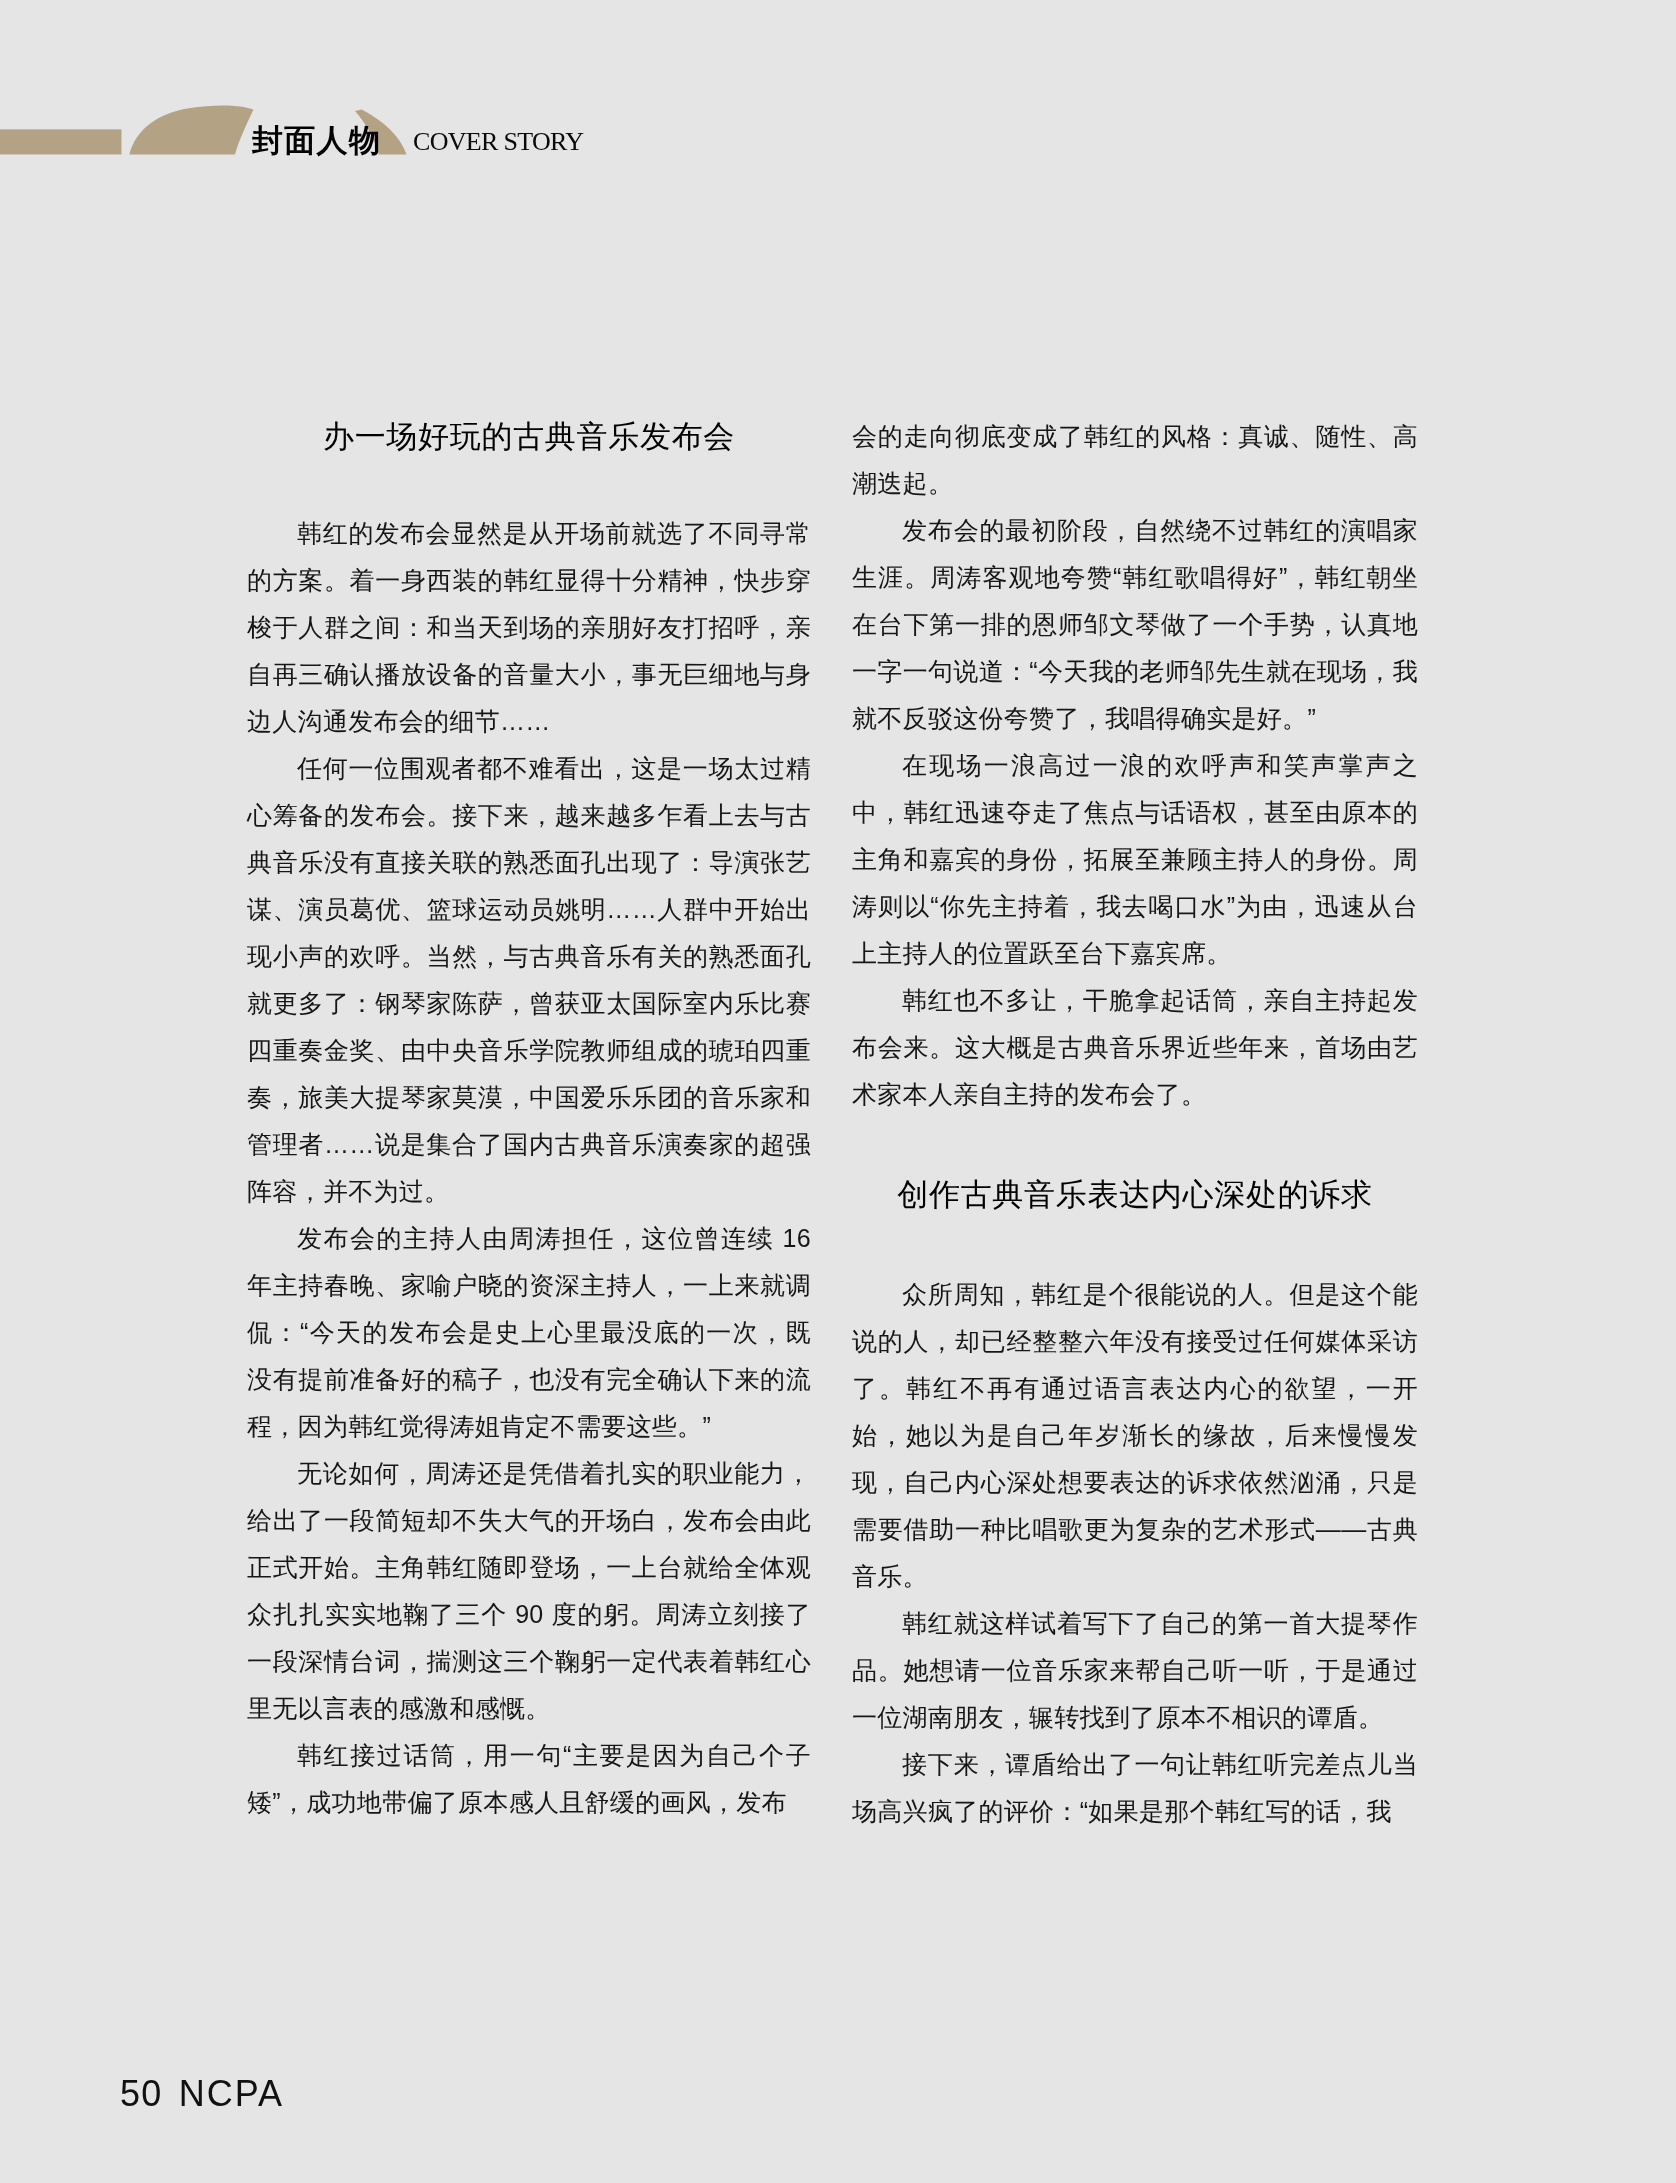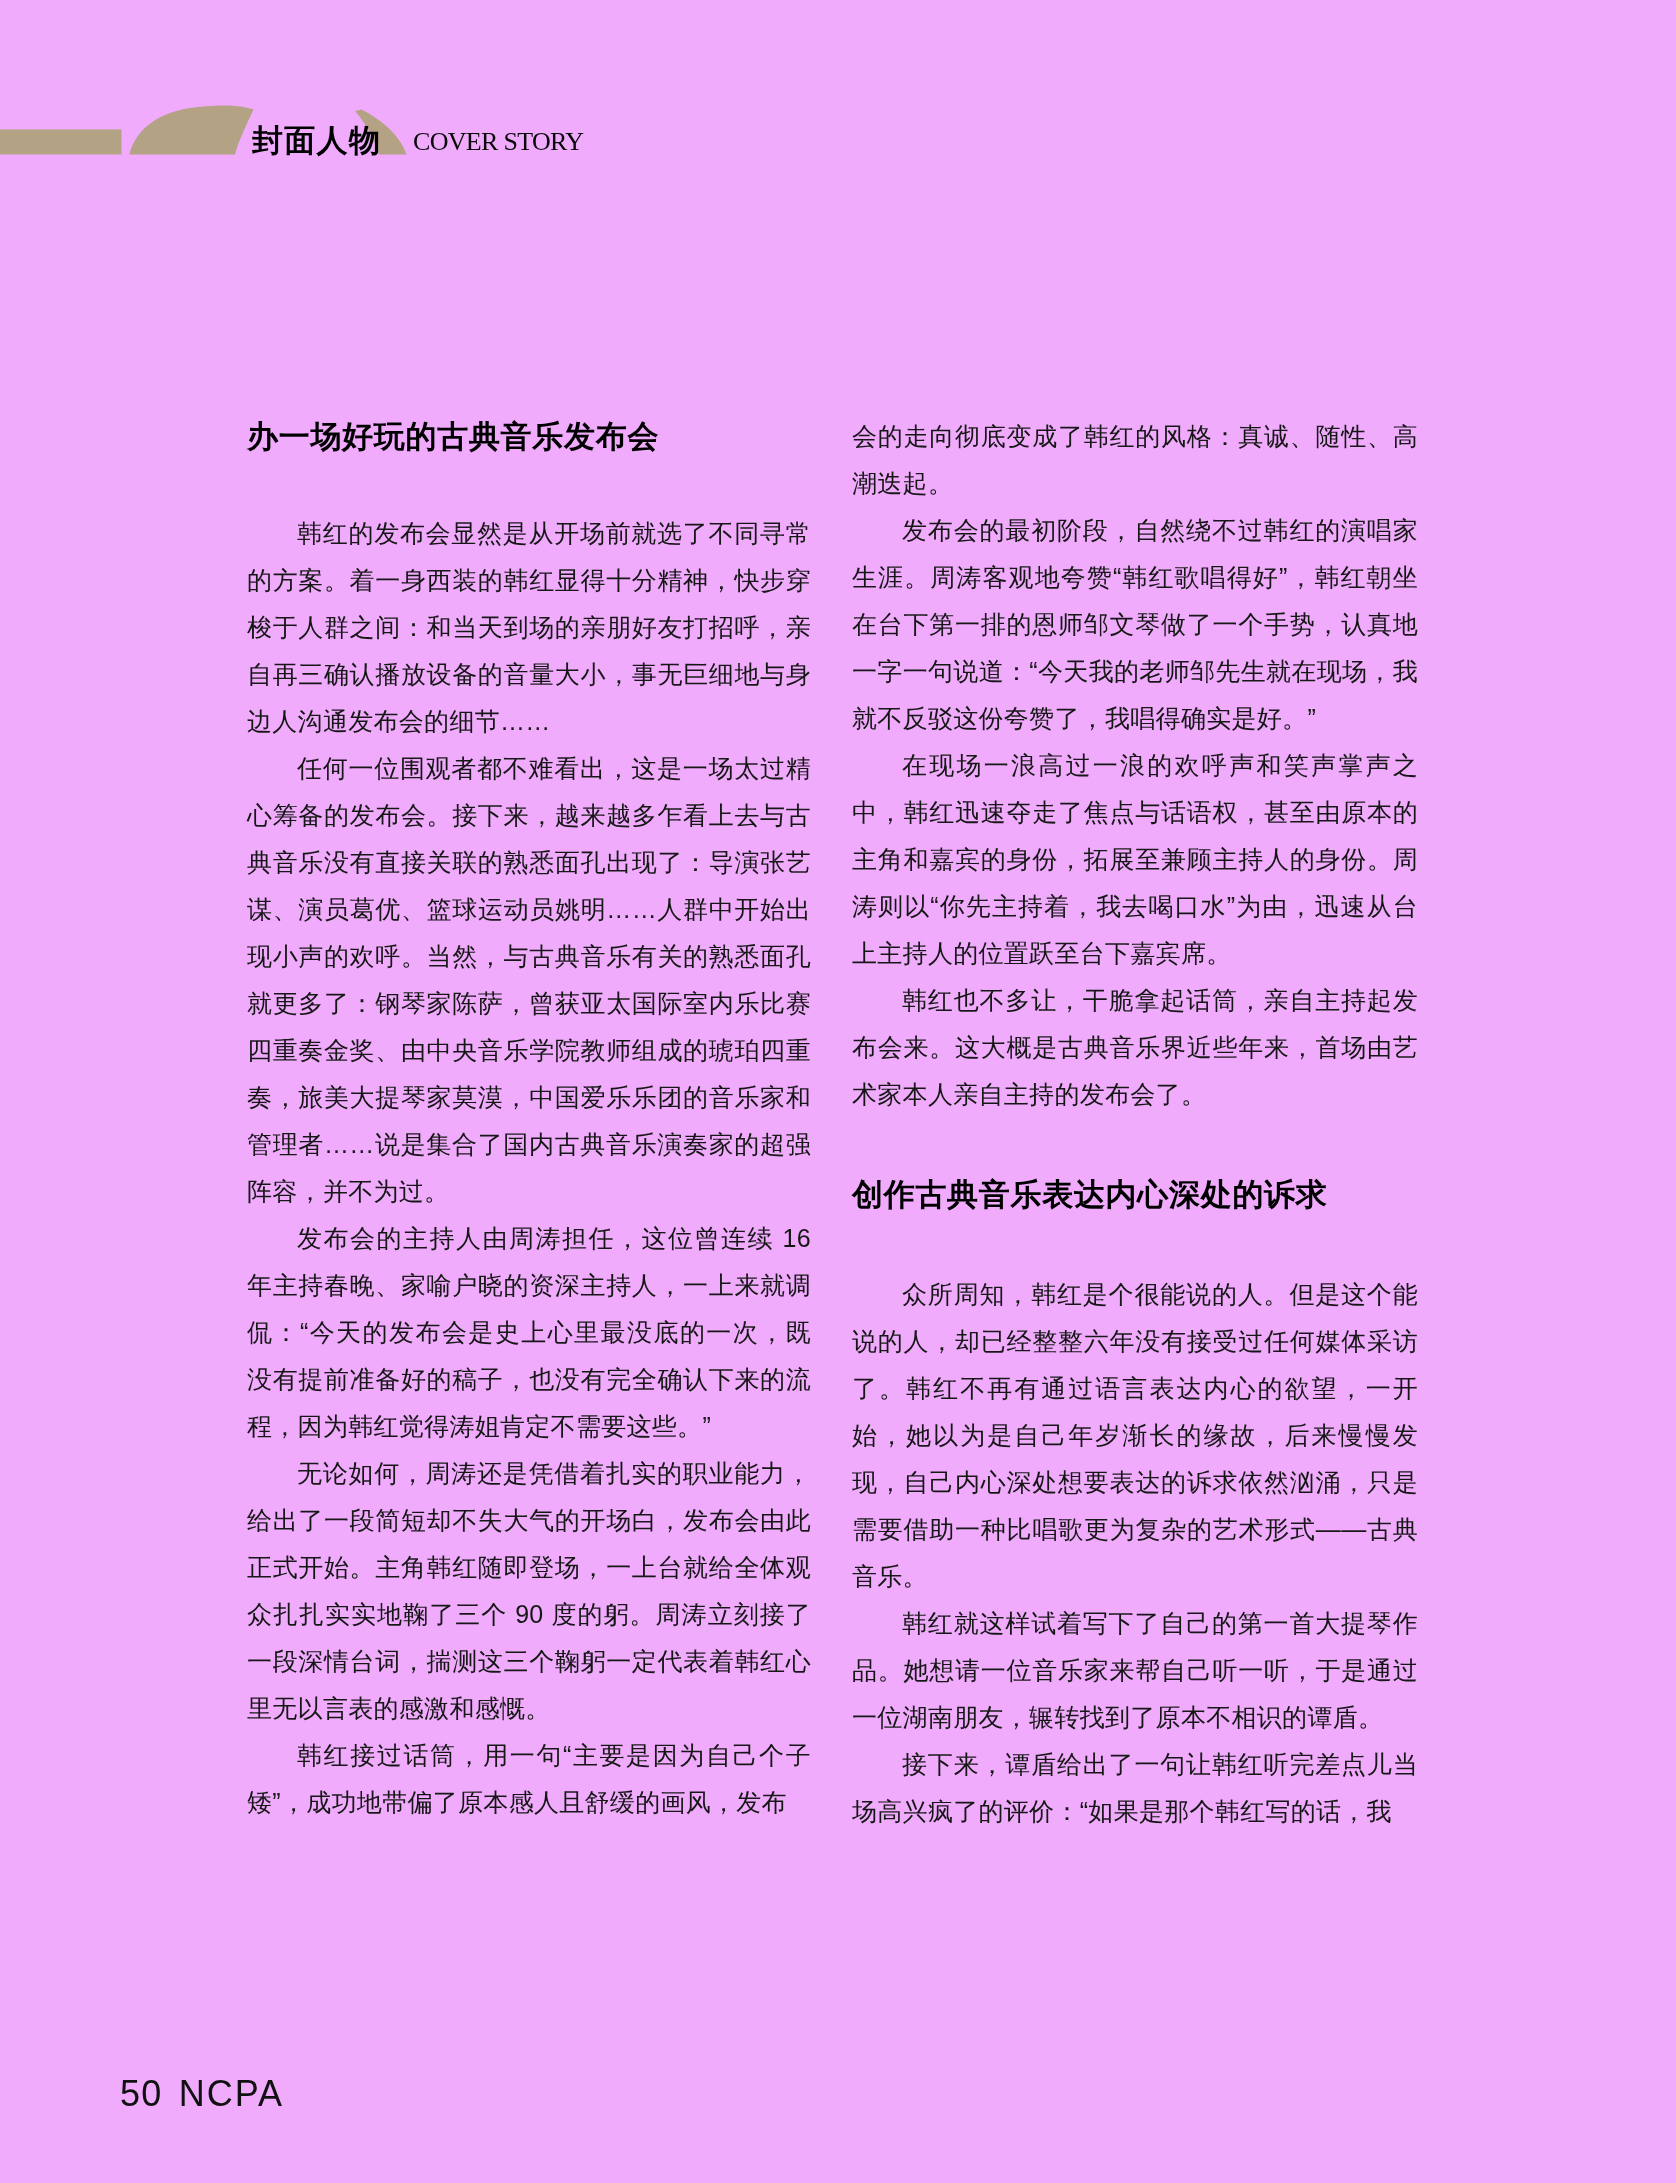--- a/index.html
+++ b/index.html
@@ -1,20 +1,20 @@
 <!DOCTYPE html>
 <html style="font-size:10.6px"><head>
 <meta charset="utf-8">
 <style>
   html,body{margin:0;padding:0;background:#ffffff;}
   .page{
     position:relative;
     width:1676px;
     height:2183px;
-    background:#f0abfc;
+    background:#e5e5e5;
     overflow:hidden;
     font-family:"Liberation Sans","DejaVu Sans",sans-serif;
     color:#141414;
   }
   
   .header-svg{position:absolute;left:0;top:0;}
   .zh-section-title{
     position:absolute;left:252px;top:125px;
     font-size:31px;font-weight:bold;line-height:31px;
     letter-spacing:1.3px;color:#000;white-space:nowrap;
@@ -23,22 +23,22 @@
     position:absolute;left:413px;top:127px;
     font-family:"Liberation Serif","DejaVu Serif",serif;
     font-size:26px;line-height:30px;letter-spacing:-0.7px;
     color:#0a0a0a;white-space:nowrap;
   }
   
   .col{position:absolute;top:413px;}
   .col-left{left:247px;width:564px;}
   .col-right{left:852px;width:566px;}
   .section-heading{
-    font-size:31px;font-weight:bold;color:#000;
-    line-height:47px;margin:0 0 50px 0;letter-spacing:0.7px;
+    font-size:31px;font-weight:normal;color:#000;
+    line-height:47px;margin:0 0 50px 0;letter-spacing:0.7px;text-align:center;
   }
   .section-heading.mid{margin:53px 0 53px 0;}
   .col p{
     margin:0;
     font-size:25px;
     line-height:47px;
     letter-spacing:0.3px;
     text-align:justify;
     text-justify:inter-ideograph;
     text-indent:2em;

